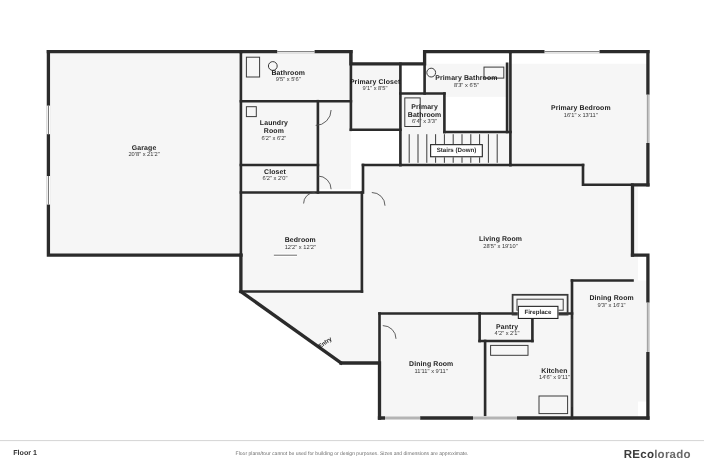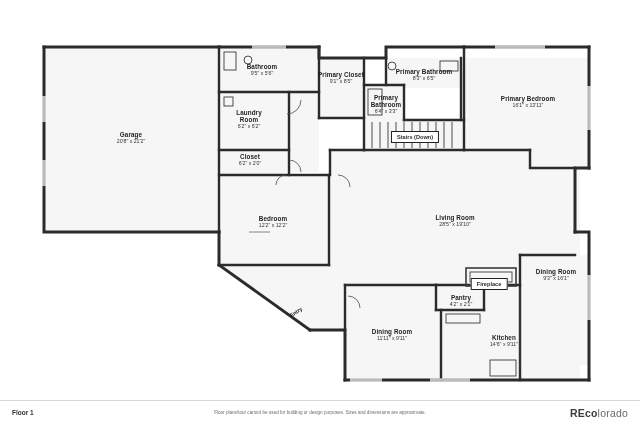--- a/index.html
+++ b/index.html
@@ -101,21 +101,21 @@
   }
   #brand {
     position: absolute;
     right: 12px;
     top: 6px;
     font-size: 10.5px;
     letter-spacing: .2px;
     color: #4a4a4a;
   }
   #brand .re { font-weight: bold; color: #3c3c3c; margin-top: 28px; }
-  #brand .co { font-weight: normal; color: #6a6a6a; }
+  #brand .co { font-weight: bold; color: #6a6a6a; }
 </style>
 </head>
 <body>
 
 <div id="page">
 
   <svg id="plan" viewBox="0 0 640 400">
     <g>
 
       <g fill="#f6f6f6" stroke="none">

